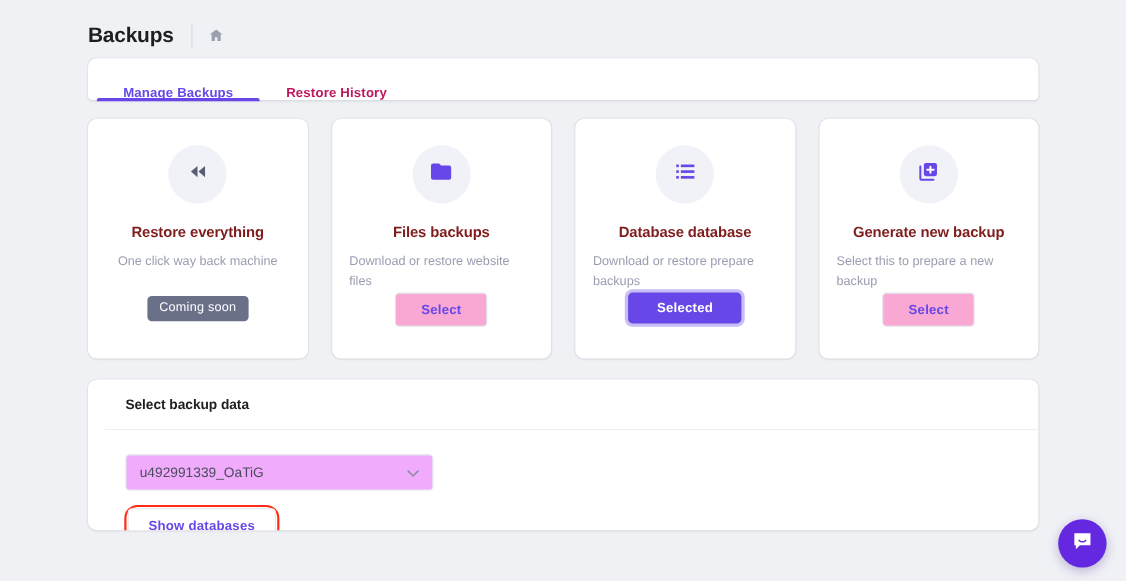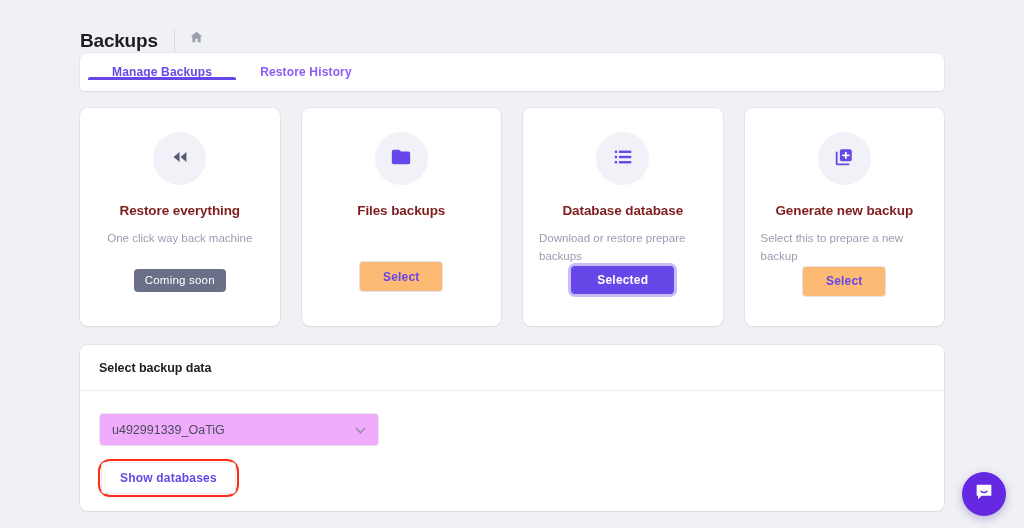--- a/index.html
+++ b/index.html
@@ -14,23 +14,23 @@
     background: #f0f1f5;
     font-family: "Liberation Sans", sans-serif;
     color: #1d1e20;
     position: relative;
   }
 
   
   .page-header {
     position: absolute;
     left: 80px;
-    top: 30px;
-    display: flex;
-    align-items: flex-start;
+    top: 14px;
+    display: flex;
+    align-items: flex-end;
     height: 30px;
   }
   .page-title {
     font-size: 19px;
     font-weight: bold;
     letter-spacing: -0.2px;
     color: #1d1e20;
   }
   .breadcrumb-sep {
     width: 1px;
@@ -44,32 +44,32 @@
   .tabbar {
     position: absolute;
     left: 80px;
     top: 53px;
     width: 864px;
     height: 38px;
     background: #ffffff;
     border-radius: 8px 8px 4px 4px;
     box-shadow: 0 1px 2px rgba(30,35,60,.06), 0 0 0 1px rgba(30,35,60,.045);
     display: flex;
-    align-items: center;
+    align-items: flex-end;
     padding-left: 8px;
   }
   .tab {
     position: relative;
     display: flex;
     align-items: center;
     padding: 0 24px;
     font-size: 12px;
     font-weight: bold;
     letter-spacing: 0.15px;
-    color: #8b5cf6;
+    color: #be185d;
     cursor: pointer;
     white-space: nowrap;
   }
   .tab.active { color: #6747e7; }
   .tab.active::after {
     content: "";
     position: absolute;
     left: 0; right: 0; bottom: -1px;
     height: 3px;
     background: #6747e7;
@@ -124,21 +124,21 @@
   }
   .card-action {
     margin-top: auto;
     margin-bottom: 16px;
   }
 
   .btn-select {
     min-width: 84px;
     height: 31px;
     padding: 0 22px;
-    background: #fdba74;
+    background: #f9a8d4;
     border: 1px solid #e2e3ea;
     border-radius: 4px;
     color: #6747e7;
     font-family: inherit;
     font-size: 12px;
     font-weight: bold;
     letter-spacing: .2px;
     cursor: pointer;
   }
   .btn-selected {
@@ -166,25 +166,26 @@
     padding: 5px 11px 6px;
     border-radius: 4px;
   }
 
   
   .panel {
     position: absolute;
     left: 80px;
     top: 345px;
     width: 864px;
-    height: 166px;
+    height: 137px;
     background: #ffffff;
     border-radius: 8px;
     box-shadow: 0 1px 2px rgba(30,35,60,.05), 0 0 0 1px rgba(30,35,60,.05);
     overflow: hidden;
+    padding-left: 15px;
   }
   .panel-head {
     height: 46px;
     display: flex;
     align-items: center;
     padding: 0 19px;
     border-bottom: 1px solid #eceef3;
     font-size: 12.5px;
     font-weight: bold;
     letter-spacing: -0.05px;
@@ -296,20 +297,21 @@
 
   <div class="opt-card">
     <div class="icon-circle">
       <span>
         <svg width="22" height="22" viewBox="0 0 24 24" fill="#6747e7" aria-hidden="true">
           <path d="M10 4H4a2 2 0 00-2 2v12a2 2 0 002 2h16a2 2 0 002-2V8a2 2 0 00-2-2h-8l-2-2z"></path>
         </svg>
       </span>
     </div>
     <div class="card-title">Files backups</div>
+    <div class="card-desc">Download or restore website files</div>
     <div class="card-action">
       <button class="btn-select">Select</button>
     </div>
   </div>
 
   <div class="opt-card">
     <div class="icon-circle">
       <span>
         <svg width="22" height="22" viewBox="0 0 24 24" fill="#6747e7" aria-hidden="true">
           <rect x="3" y="5" width="2.6" height="2.6"></rect>

